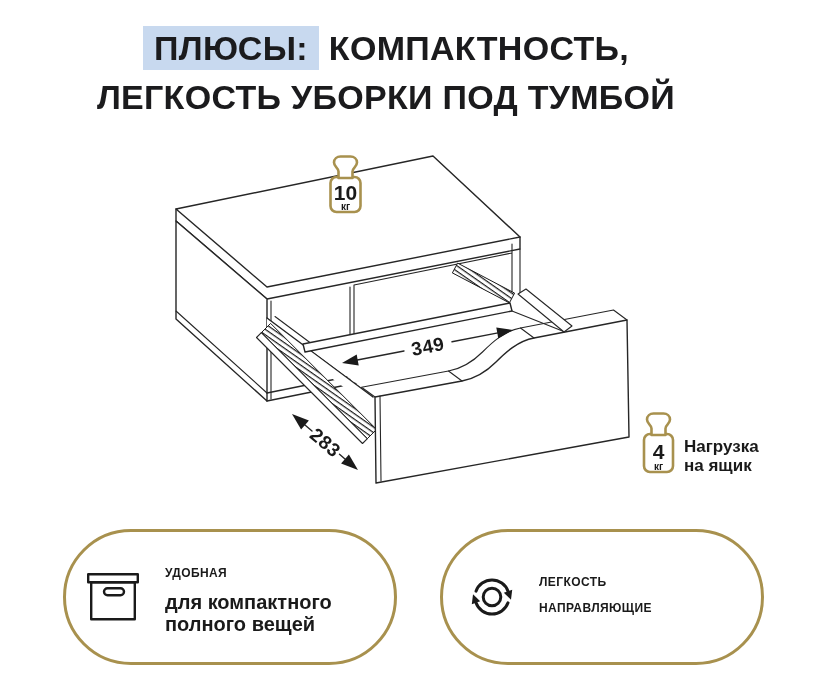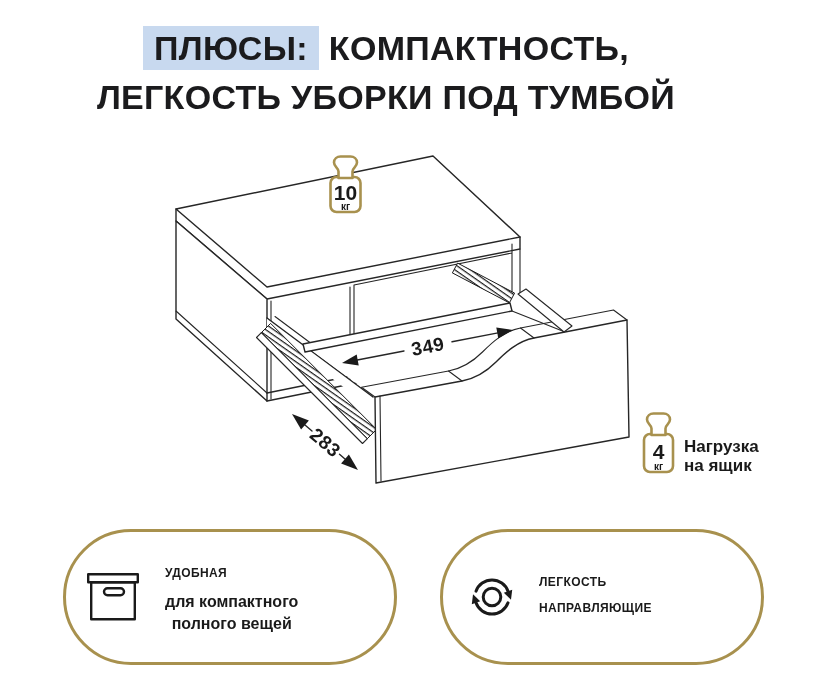--- a/index.html
+++ b/index.html
@@ -30,21 +30,21 @@
     border:3px solid #a8914e;border-radius:68px;background:#fff;
     display:flex;align-items:center;
   }
   .pill-left{left:63px;width:334px;padding-left:21px;}
   .pill-right{left:440px;width:324px;padding-left:24px;}
   .pill .icon-wrap{flex:0 0 auto;display:flex;align-items:center;justify-content:center;}
   .pill-left .icon-wrap{width:52px;margin-right:26px;}
   .pill-right .icon-wrap{width:50px;margin-right:22px;}
   .pill .txt{display:flex;flex-direction:column;justify-content:center;}
   .pill .t{font-size:12px;font-weight:700;line-height:26px;letter-spacing:.4px;color:#1a1a1a;}
-  .pill .d{font-size:16px;font-weight:600;line-height:22px;color:#1a1a1a;margin-top:5px;text-align:center;}
+  .pill .d{font-size:20px;font-weight:600;line-height:22px;color:#1a1a1a;margin-top:5px;}
 </style>
 </head>
 <body>
 
 <div class="title">
   <div>
     <span class="hl">ПЛЮСЫ:</span><span>КОМПАКТНОСТЬ,</span>
   </div>
   <div>ЛЕГКОСТЬ УБОРКИ ПОД ТУМБОЙ</div>
 </div>

